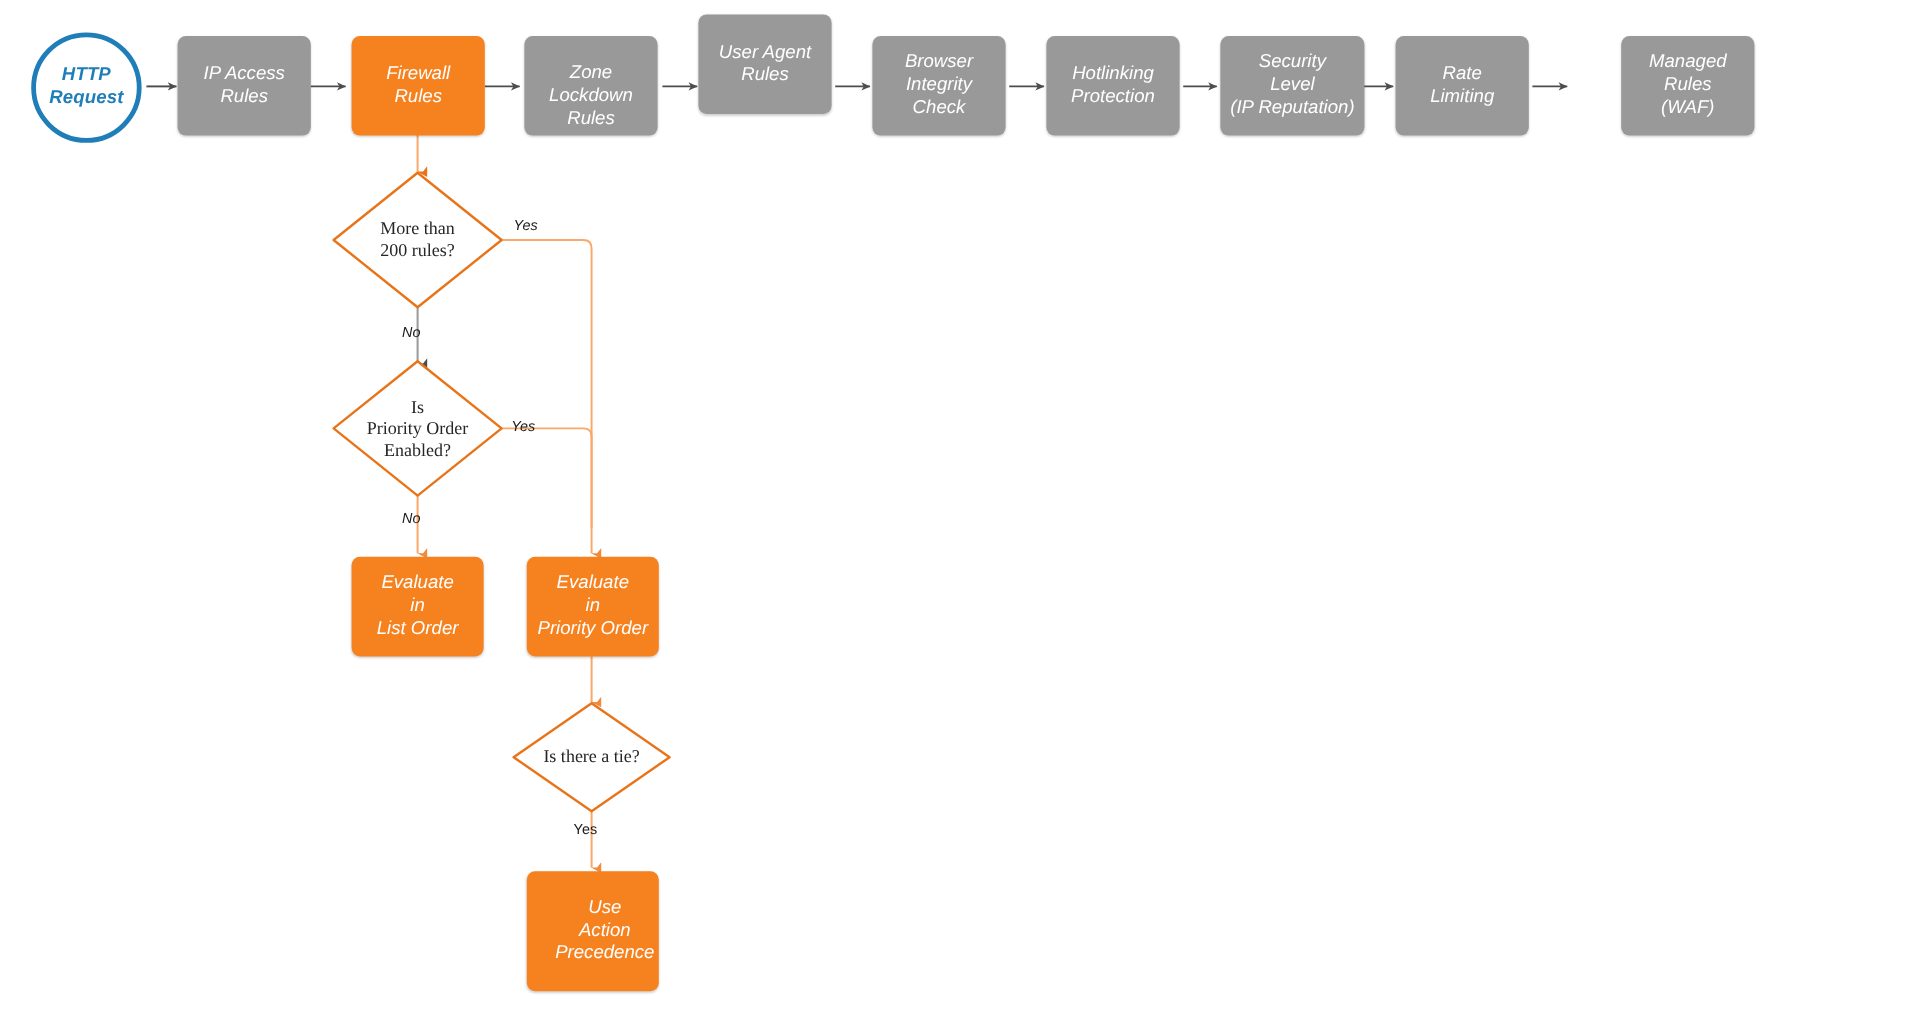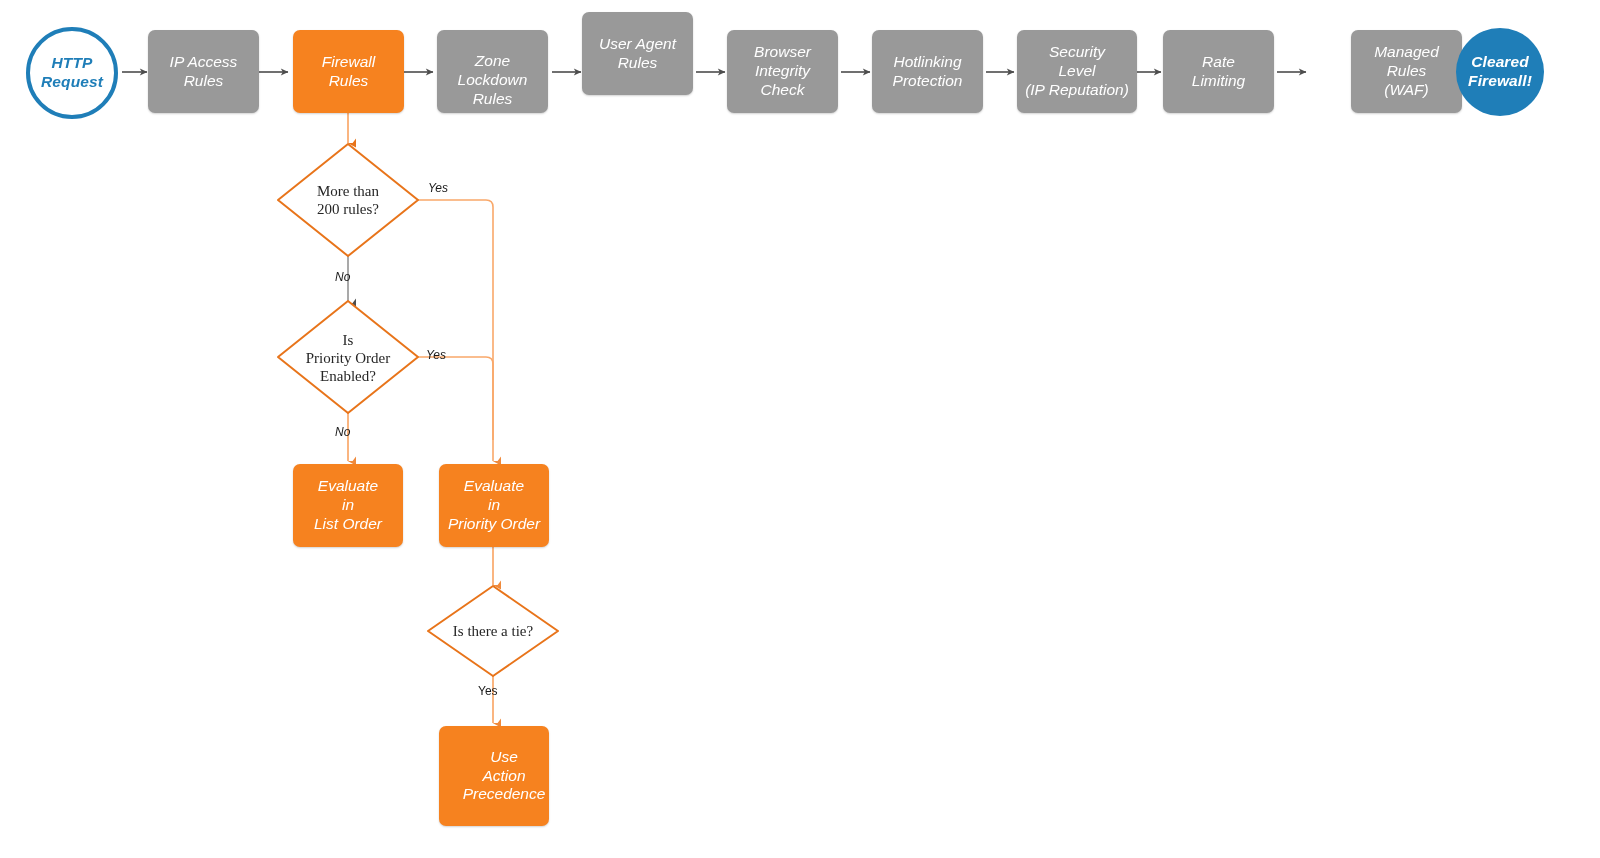--- a/index.html
+++ b/index.html
@@ -207,26 +207,20 @@
   </div>
 
   <div class="node box gray" style="left:1308px; top:30px; width:111px; height:83px;margin-left:43px;">
     <span>
       <span>Managed</span><br>
       <span>Rules</span><br>
       <span>(WAF)</span>
     </span>
   </div>
 
-  <div class="node circle filled" style="left:1456px; top:28px; width:88px; height:88px;">
-    <span>
-      <span>Cleared</span><br>
-      <span>Firewall!</span>
-    </span>
-  </div>
 
   <div class="node diamond" style="left:278px; top:160px; width:140px; height:80px;">
     <span>
       <span>More than</span><br>
       <span>200 rules?</span>
     </span>
   </div>
 
   <div class="node diamond" style="left:271px; top:320px; width:154px; height:76px;">
     <span>

